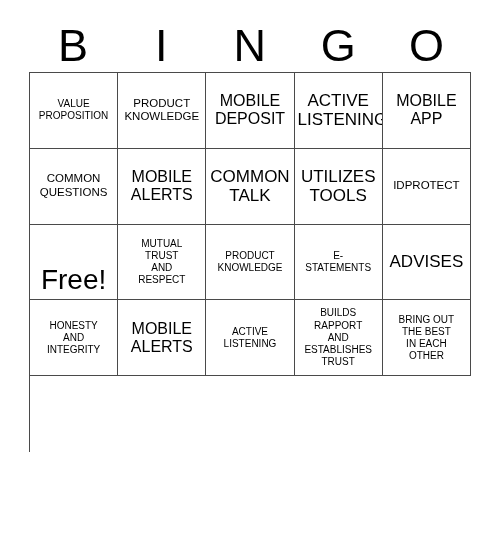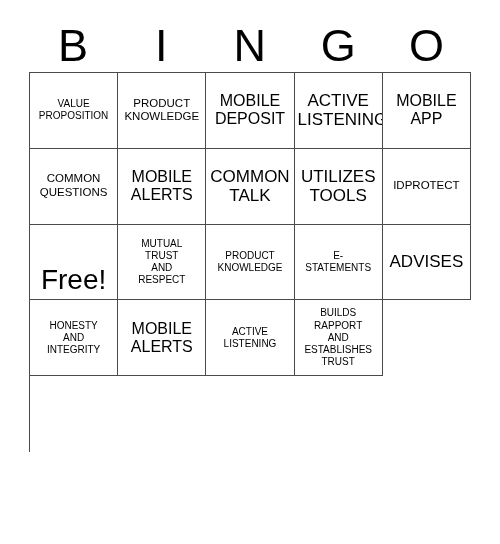--- a/index.html
+++ b/index.html
@@ -176,15 +176,21 @@
         <span class="cell-text">ACTIVE
 LISTENING</span>
       </div>
       <div class="cell sz-xs">
         <span class="cell-text">BUILDS
 RAPPORT
 AND
 ESTABLISHES
 TRUST</span>
       </div>
+      <div class="cell sz-m">
+        <span class="cell-text">BRING OUT
+THE BEST
+IN EACH
+OTHER</span>
+      </div>
     </div>
 
 </div>
 
 </body></html>

